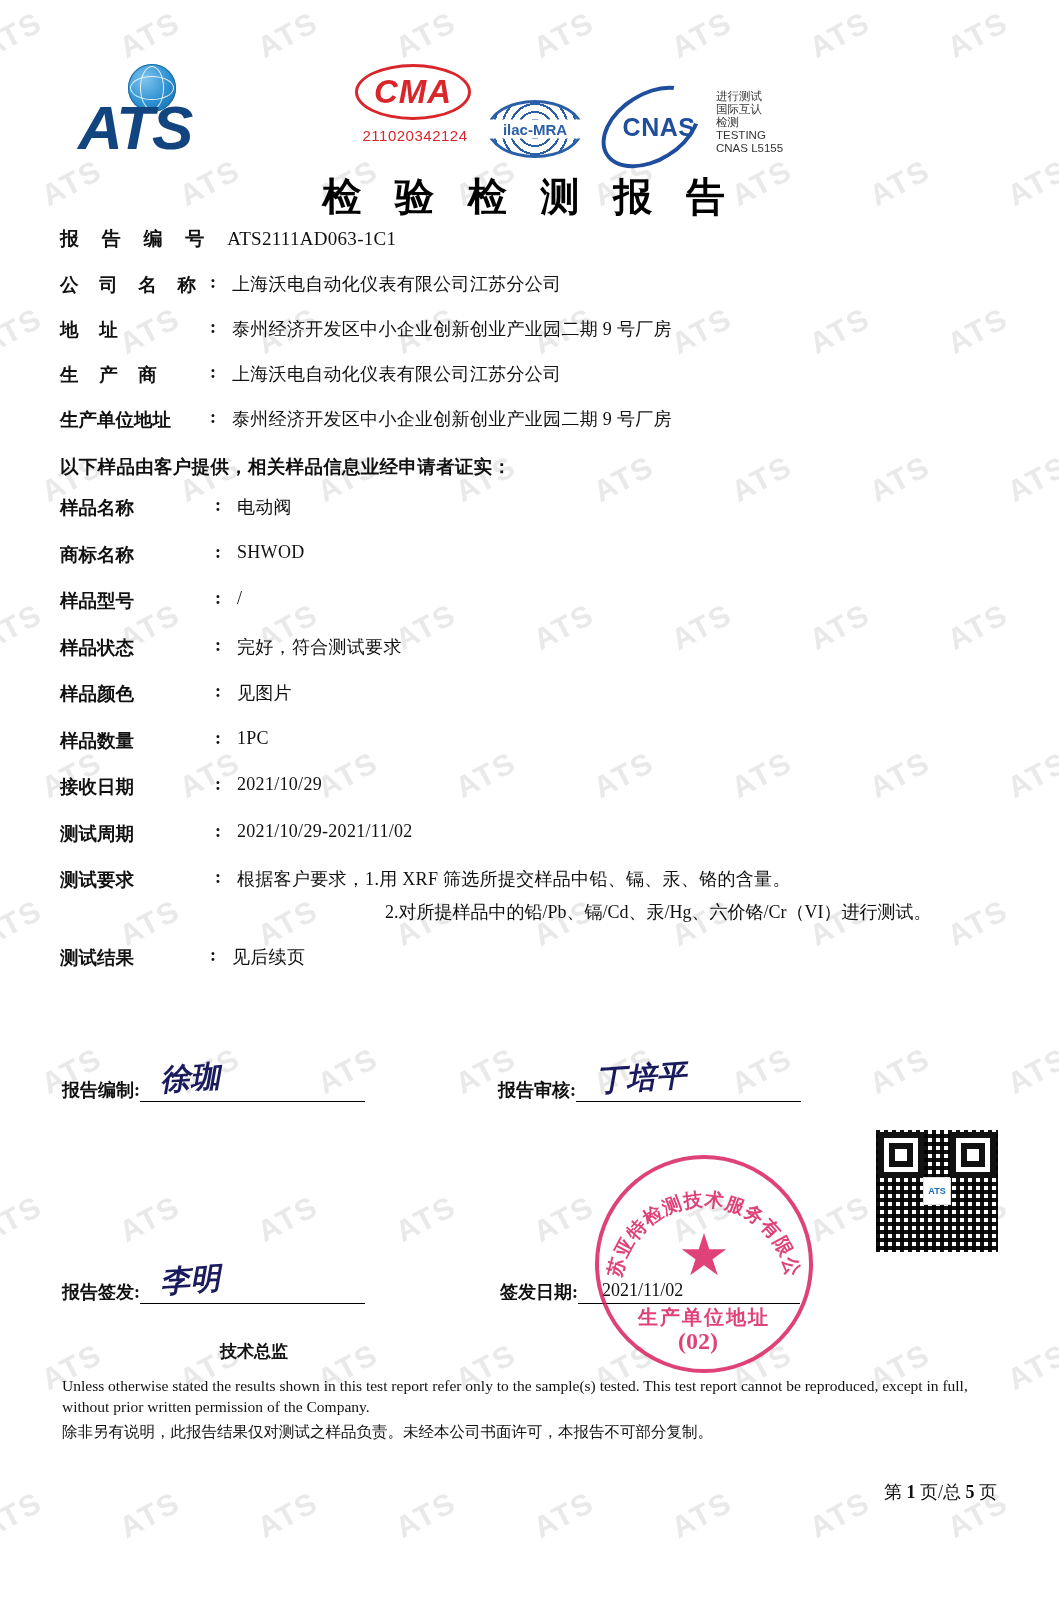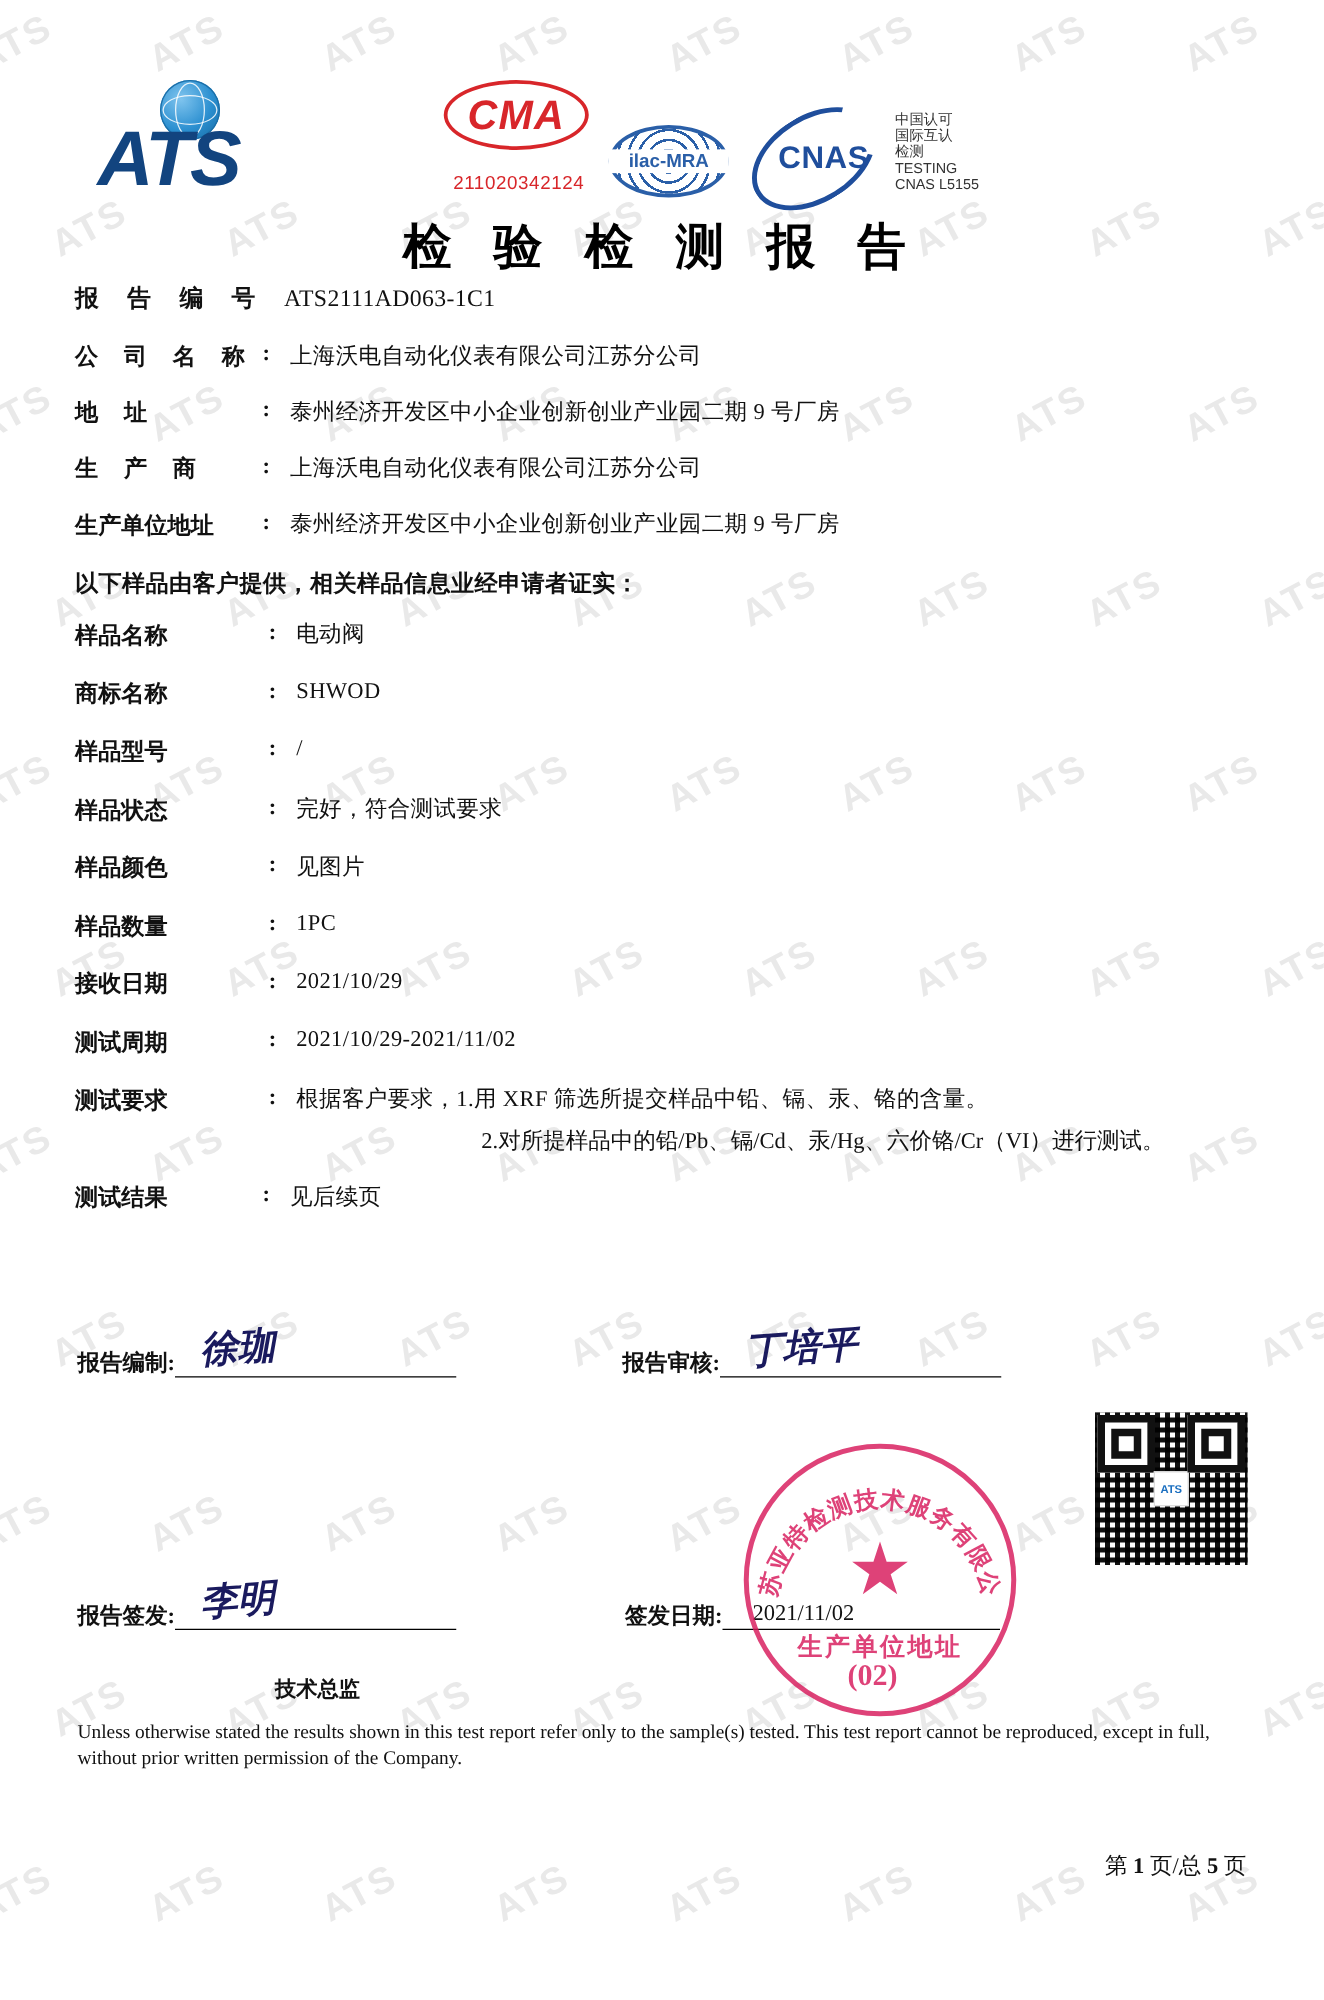--- a/index.html
+++ b/index.html
@@ -107,21 +107,21 @@
   }
   .cma-ellipse span {
     font-family: "Liberation Sans", sans-serif;
     font-weight: bold;
     font-style: italic;
     font-size: 33px;
     color: #d8262a;
     letter-spacing: 1px;
   }
   .cma-num {
-    margin-top: 18px;
+    margin-top: 7px;
     font-family: "Liberation Sans", sans-serif;
     font-size: 15px;
     color: #d8262a;
     letter-spacing: .5px;
   }
 
   .ilac-logo {
     position: absolute;
     left: 487px;
     top: 58px;
@@ -549,21 +549,21 @@
       <div class="ilac-ring"></div>
       <div class="ilac-text">ilac-MRA</div>
     </div>
 
     <div class="cnas-logo">
       <div class="cnas-swoosh"></div>
       <div class="cnas-word">CNAS</div>
     </div>
 
     <div class="cnas-side">
-      <div>中国认可</div>
+      <div>进行测试</div>
       <div>国际互认</div>
       <div>检测</div>
       <div>TESTING</div>
       <div>CNAS L5155</div>
     </div>
   </div>
 
   <div class="doc-title">检 验 检 测 报 告</div>
 
   <div class="report-no">
@@ -702,20 +702,21 @@
     <div class="bottom-txt">生产单位地址</div>
     <div class="code">(02)</div>
   </div>
 
   <div class="qr">
     <div class="qr-center">ATS</div>
   </div>
 
   <div class="footer">
     <div class="en">Unless otherwise stated the results shown in this test report refer only to the sample(s) tested. This test report cannot be reproduced, except in full, without prior written permission of the Company.</div>
+    <div class="cn">除非另有说明，此报告结果仅对测试之样品负责。未经本公司书面许可，本报告不可部分复制。</div>
   </div>
 
   <div class="page-no">
     <span>第</span>
     <b>1</b>
     <span>页/总</span>
     <b>5</b>
     <span>页</span>
   </div>
 

